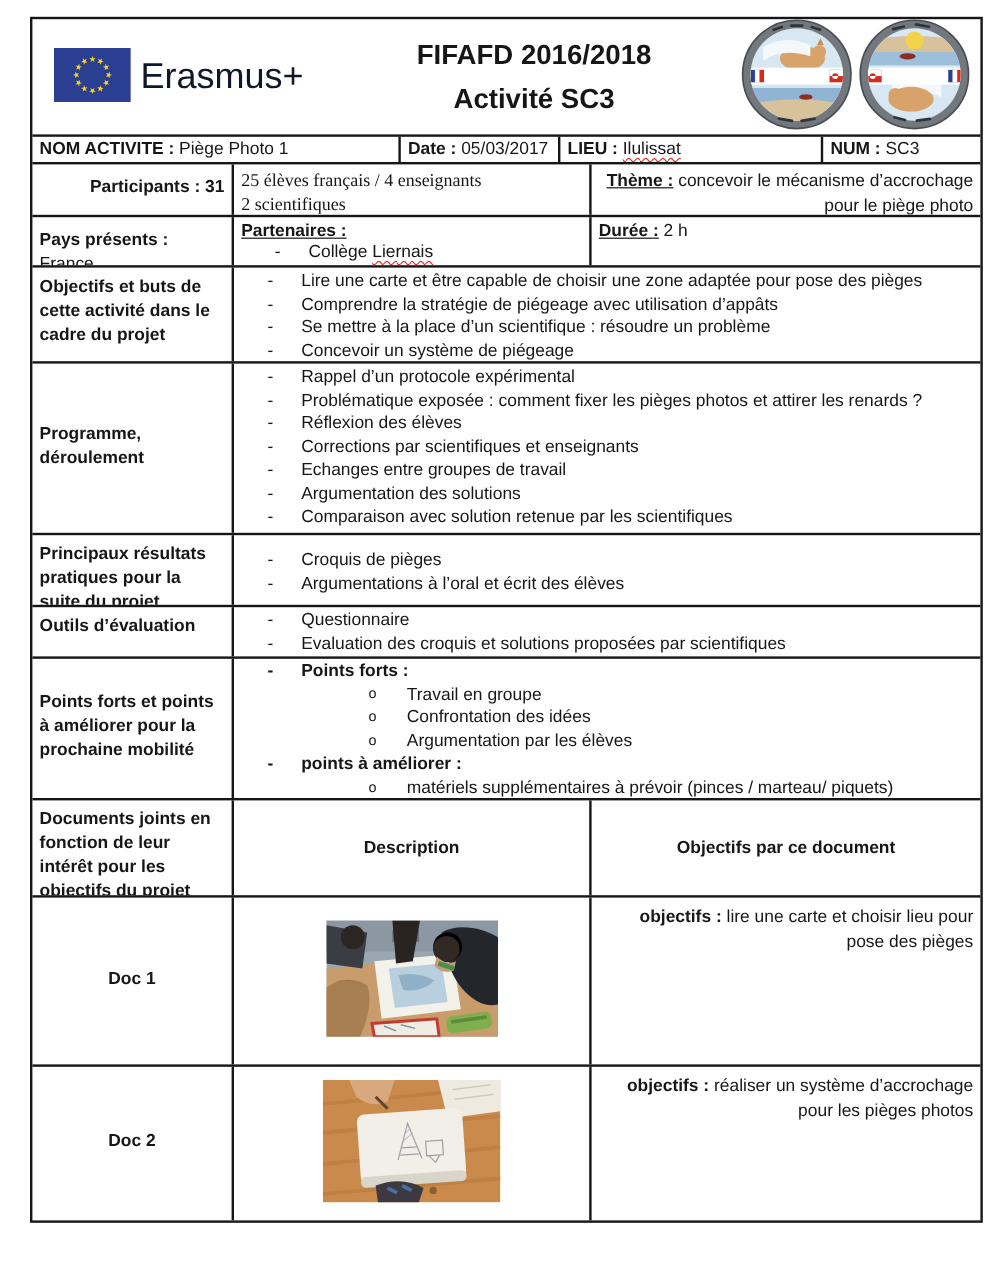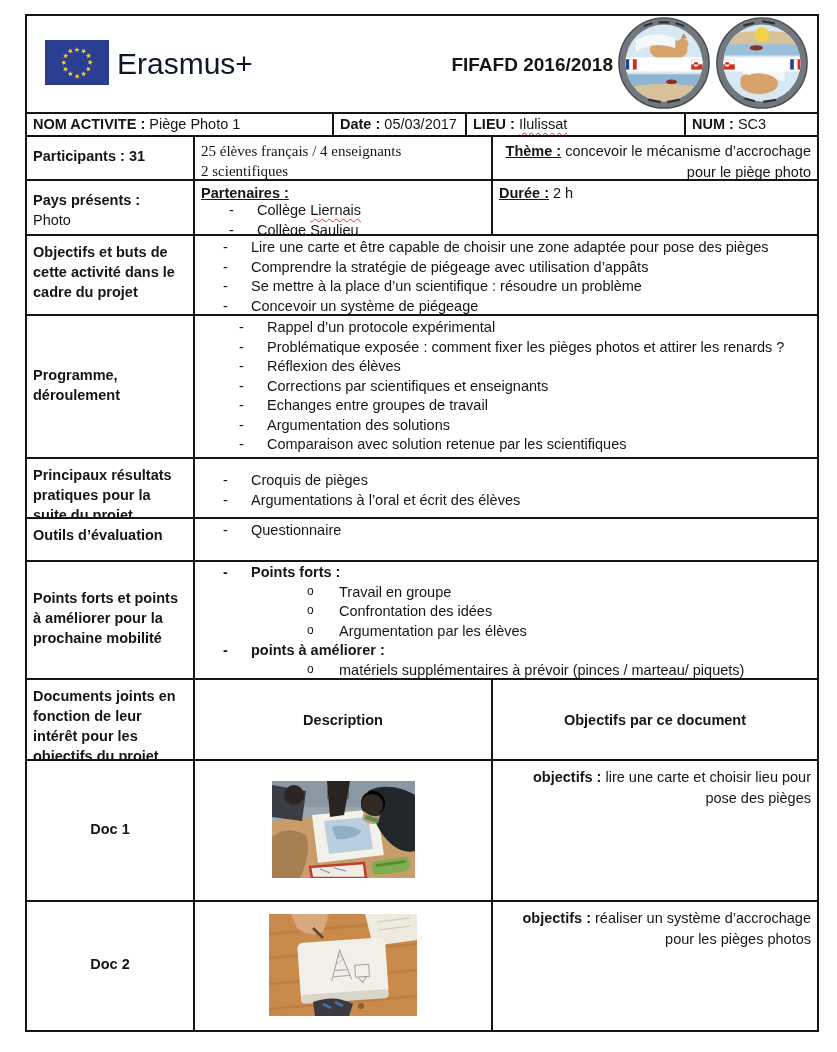--- a/index.html
+++ b/index.html
@@ -11,24 +11,24 @@
   .cell{box-sizing:border-box;border-left:2px solid #161616;padding:4px 6px;overflow:hidden;}
   .row>.cell:first-child{border-left:none;}
   .b{font-weight:bold;}
   .bu{font-weight:bold;text-decoration:underline;}
   .sp{text-decoration-line:underline;text-decoration-style:wavy;text-decoration-color:#e0312e;
       text-decoration-thickness:1px;text-underline-offset:3px;}
   
   .hdr{height:96px;align-items:center;padding:0 6px;}
   .brand{display:flex;align-items:center;width:232px;flex:none;padding-left:12px;}
   .wordmark{font-size:30px;color:#0f172a;margin-left:8px;letter-spacing:0px;}
-  .title{flex:1;text-align:right;font-weight:bold;font-size:19px;line-height:37px;}
+  .title{flex:1;text-align:center;font-weight:bold;font-size:23px;line-height:37px;}
   .badges{width:196px;flex:none;display:flex;gap:4px;justify-content:flex-end;padding-right:2px;}
   
-  .c-label{width:166px;flex:none;font-weight:bold;line-height:20px;padding-top:6px;}
+  .c-label{width:166px;flex:none;font-weight:bold;line-height:20px;padding-top:6px;justify-content:flex-end;}
   .c-mid{width:298px;flex:none;}
   .c-rest{flex:1;}
   .center-label{display:flex;align-items:center;justify-content:center;text-align:center;padding-top:0;}
   
   .dash-item{position:relative;padding-left:56px;line-height:19.5px;}
   .dash-item::before{content:"-";position:absolute;left:28px;top:0;}
   .o-item{position:relative;padding-left:144px;line-height:19.5px;}
   .o-item::before{content:"o";position:absolute;left:112px;top:-1px;font-size:12px;}
   .list-pad{padding-top:2px;}
   .serif{font-family:"Liberation Serif", serif;font-size:15px;line-height:20px;}
@@ -60,20 +60,21 @@
                 <text transform="rotate(270) translate(0,-11)">★</text>
               <text transform="rotate(300) translate(0,-11)">★</text>
                 <text transform="rotate(330) translate(0,-11)">★</text>
             </g>
           </svg>
         </span>
         <span class="wordmark">Erasmus+</span>
       </div>
       <div class="title">
         <div>FIFAFD 2016/2018</div>
+        <div>Activité SC3</div>
       </div>
       <div class="badges">
         <span>
           <svg width="94" height="94" viewBox="0 0 100 100">
             <circle cx="50" cy="50" r="48" fill="#73787e"></circle>
             <clipPath id="bc1">
                 <circle cx="50" cy="50" r="41"></circle>
               </clipPath>
             <g clip-path="url(#bc1)">
               <rect x="0" y="0" width="100" height="100" fill="#d7e8f2"></rect>
@@ -173,24 +174,24 @@
       <div class="cell c-mid serif">
         <div>25 élèves français / 4 enseignants</div>
         <div>2 scientifiques</div>
       </div>
       <div class="cell c-rest obj-text">
         <span class="bu">Thème :</span>
         <span>concevoir le mécanisme d’accrochage pour le piège photo</span>
       </div>
     </div>
 
-    <div class="row" style="height:55px">
+    <div class="row" style="height:42px">
       <div class="cell c-label" style="padding-top:9px">
         <div>Pays présents :</div>
-        <div style="font-weight:normal">Photo</div>
+        <div style="font-weight:normal">France</div>
       </div>
       <div class="cell c-mid">
         <div class="bu">Partenaires :</div>
         <div class="dash-item">
           <span>Collège </span><span class="sp">Liernais</span>
         </div>
         <div class="dash-item">
           <span>Collège </span><span>Saulieu</span>
         </div>
       </div>
@@ -209,21 +210,21 @@
         <div class="dash-item">Comprendre la stratégie de piégeage avec utilisation d’appâts</div>
         <div class="dash-item">Se mettre à la place d’un scientifique : résoudre un problème</div>
         <div class="dash-item">Concevoir un système de piégeage</div>
       </div>
     </div>
 
     <div class="row" style="height:143px">
       <div class="cell c-label" style="display:flex;align-items:center;padding-top:0">
         <span>Programme, déroulement</span>
       </div>
-      <div class="cell c-rest list-pad" style="padding-left:16px">
+      <div class="cell c-rest list-pad" style="padding-left:0">
         <div class="dash-item">Rappel d’un protocole expérimental</div>
         <div class="dash-item">Problématique exposée : comment fixer les pièges photos et attirer les renards ?</div>
         <div class="dash-item">Réflexion des élèves</div>
         <div class="dash-item">Corrections par scientifiques et enseignants</div>
         <div class="dash-item">Echanges entre groupes de travail</div>
         <div class="dash-item">Argumentation des solutions</div>
         <div class="dash-item">Comparaison avec solution retenue par les scientifiques</div>
       </div>
     </div>
 
@@ -236,20 +237,21 @@
         <div class="dash-item">Argumentations à l’oral et écrit des élèves</div>
       </div>
     </div>
 
     <div class="row" style="height:43px">
       <div class="cell c-label">
         <span>Outils d’évaluation</span>
       </div>
       <div class="cell c-rest list-pad" style="padding-left:0">
         <div class="dash-item">Questionnaire</div>
+        <div class="dash-item">Evaluation des croquis et solutions proposées par scientifiques</div>
       </div>
     </div>
 
     <div class="row" style="height:118px">
       <div class="cell c-label" style="display:flex;align-items:center;padding-top:0">
         <span>Points forts et points à améliorer pour la prochaine mobilité</span>
       </div>
       <div class="cell c-rest" style="padding-left:0;padding-top:1px">
         <div class="dash-item b">Points forts :</div>
         <div class="o-item">Travail en groupe</div>

